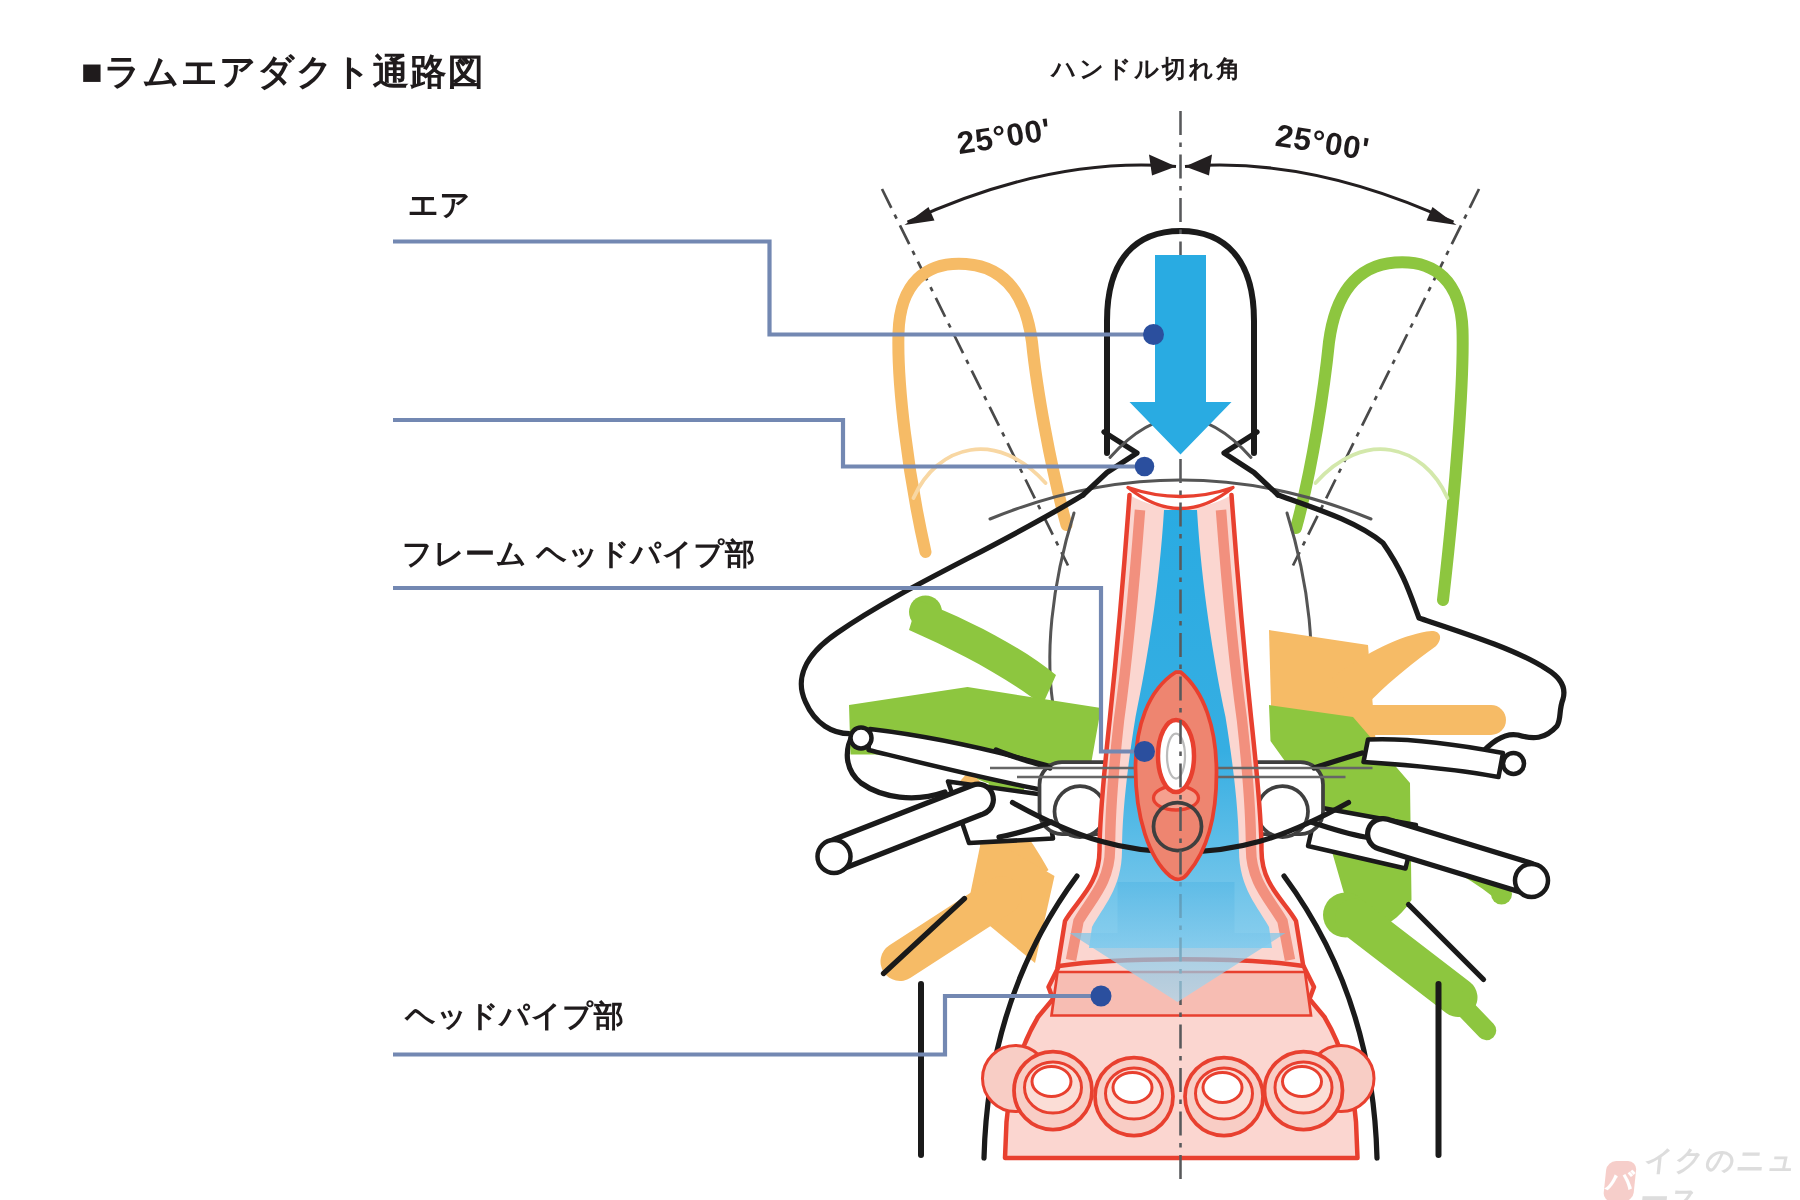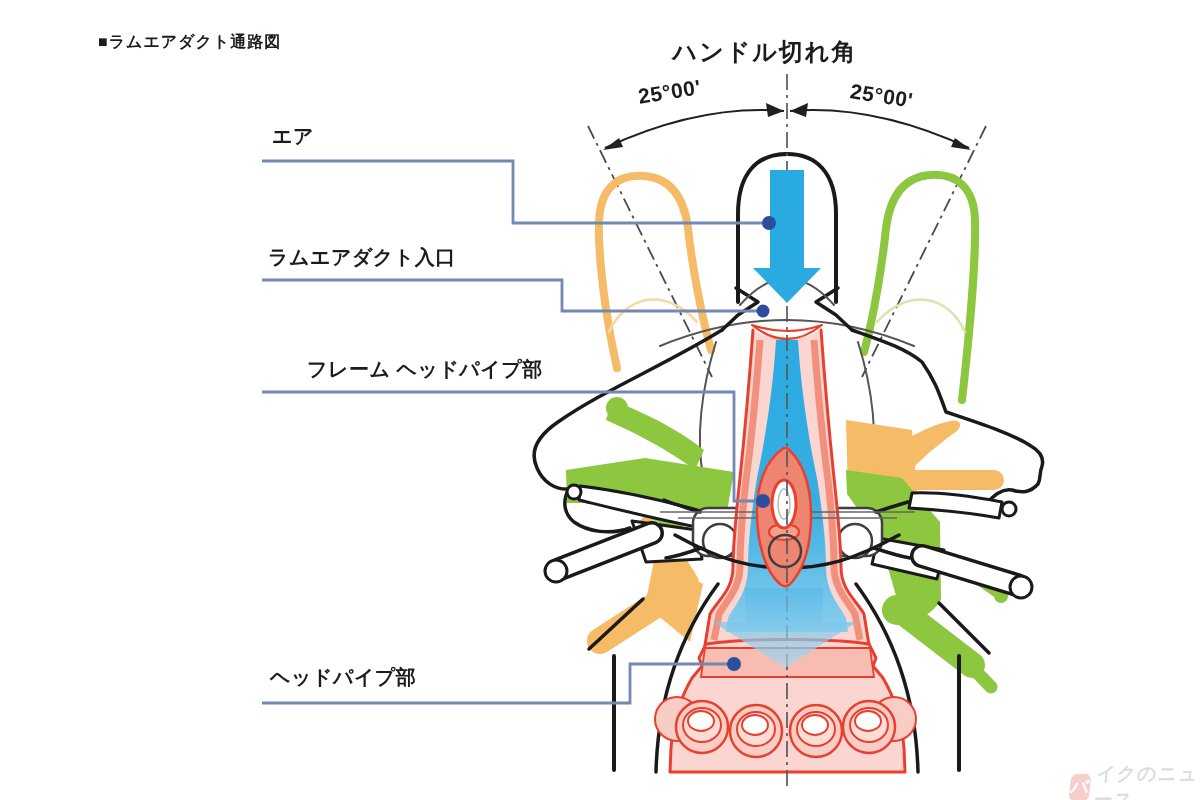--- a/index.html
+++ b/index.html
@@ -1,21 +1,21 @@
 <!DOCTYPE html>
 <html><head>
 <meta charset="utf-8">
 <style>
   html,body{margin:0;padding:0;background:#ffffff;}
   .stage{position:relative;width:1200px;height:800px;background:#ffffff;overflow:hidden;
          font-family:"Liberation Sans", sans-serif;}
   .stage svg{position:absolute;left:0;top:0;}
   .lbl{position:absolute;font-weight:700;font-size:20px;color:#1f1b1c;letter-spacing:.5px;white-space:nowrap;}
-  .title{font-size:16px;letter-spacing:1px;margin-left:44px;}
-  .heading{font-size:24px;letter-spacing:2px;text-align:center;width:220px;font-family:Liberation Mono, monospace;}
+  .title{font-size:24px;letter-spacing:1px;}
+  .heading{font-size:16px;letter-spacing:2px;text-align:center;width:220px;font-family:Liberation Mono, monospace;}
   .angle{font-size:21px;letter-spacing:.5px;}
   
   .k{stroke:#1a1a1a;stroke-width:3.5;fill:none;stroke-linecap:round;stroke-linejoin:round;}
   .k4{stroke-width:4;}
   .kthin{stroke:#1a1a1a;stroke-width:3;fill:#fff;stroke-linejoin:round;}
   .gry{stroke:#555;fill:none;stroke-width:2;stroke-linecap:round;}
   .clampline{stroke:#3f3f3f;stroke-width:2.5;fill:#fff;stroke-linejoin:round;}
   .dim{stroke:#231f20;stroke-width:2;fill:none;}
   .dashdot{stroke:#4a4a4a;stroke-width:1.8;fill:none;stroke-dasharray:14 5 3 5;}
   .leader{stroke:#7388b2;stroke-width:2.8;fill:none;}
@@ -205,22 +205,21 @@
     <path class="leader" d="M262,703 L630,703 L630,664 L731,664"></path>
     <circle cx="734" cy="664" r="7" fill="#2b4f9e"></circle>
   </g>
 </svg>
 
 <div class="lbl title" style="left:54px;top:32px;">■ラムエアダクト通路図</div>
 <div class="lbl heading" style="left:655px;top:36px;">ハンドル切れ角</div>
 <div class="lbl angle" style="left:638px;top:80px;transform:rotate(-9deg);">25°00'</div>
 <div class="lbl angle" style="left:850px;top:84px;transform:rotate(9deg);">25°00'</div>
 <div class="lbl" style="left:272px;top:123px;">エア</div>
-<div class="lbl" style="left:268px;top:244px;">ラムエアダクト入口</div>
-<div class="lbl" style="left:268px;top:356px;margin-left:39px;">フレーム ヘッドパイプ部</div>
+<div class="lbl" style="left:268px;top:356px;">フレーム ヘッドパイプ部</div>
 <div class="lbl" style="left:270px;top:664px;">ヘッドパイプ部</div>
 
 <div class="watermark">
   <div class="wm-chip">バ</div>
   <div class="wm-text">イクのニュース</div>
 </div>
 
 </div>
 
 </body></html>

